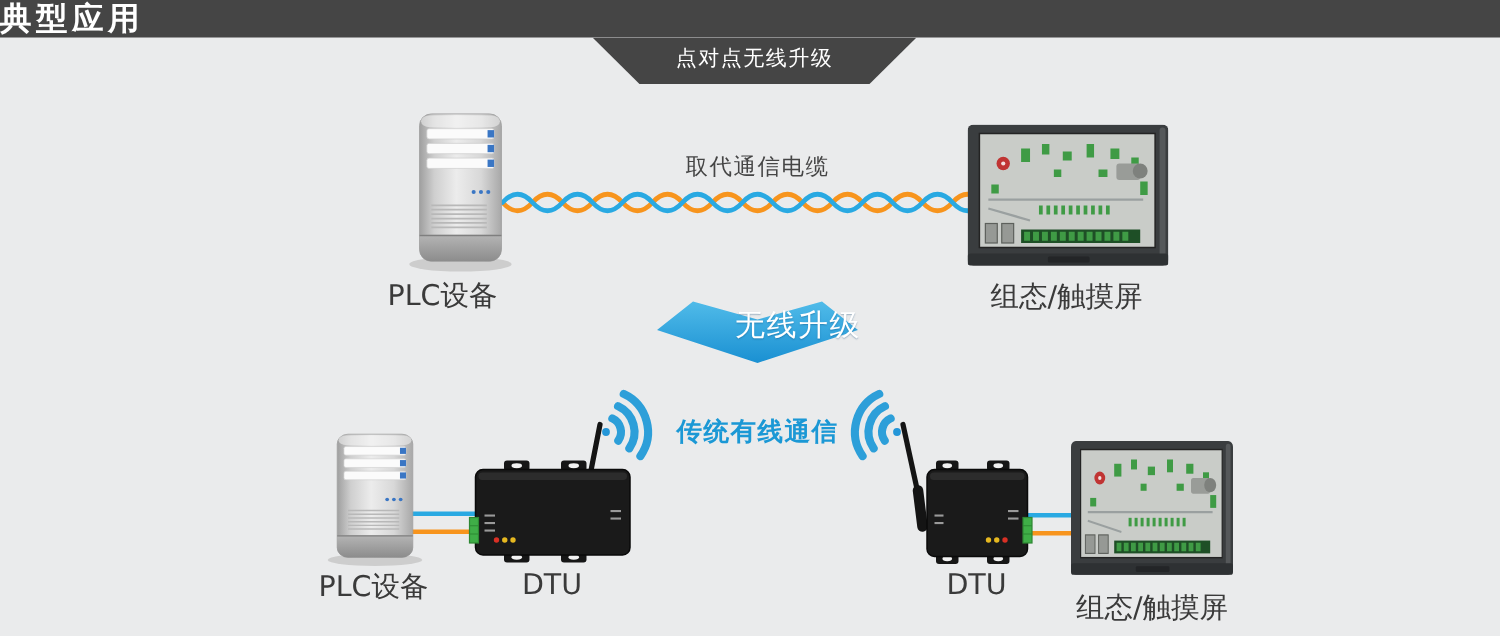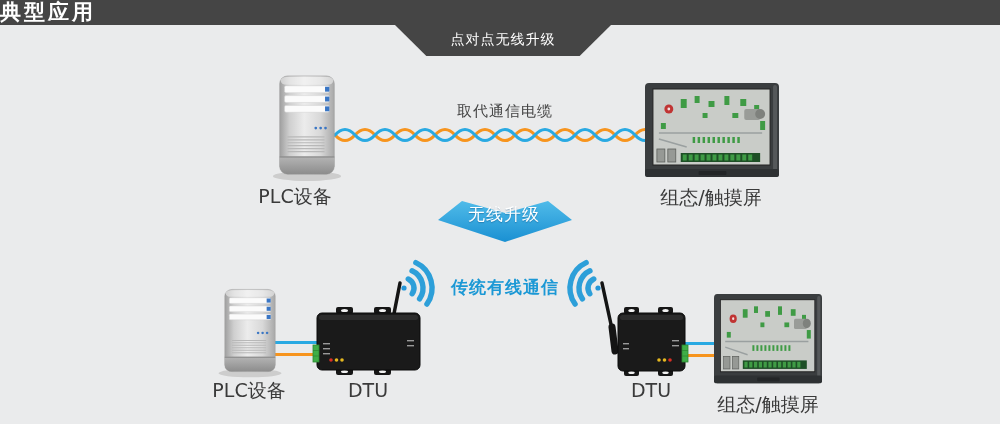--- a/index.html
+++ b/index.html
@@ -36,22 +36,22 @@
   }
   
   .dev-label{
     text-align:center;color:#3a3a3a;font-size:19px;
   }
   .cable-label{
     left:405px;top:102px;width:200px;text-align:center;
     color:#454545;font-size:15px;letter-spacing:1px;
   }
   .arrow-label{
-    left:434px;top:203px;width:140px;text-align:center;
-    color:#ffffff;font-size:17px;letter-spacing:1px;
+    left:434px;top:203px;width:140px;text-align:right;
+    color:#ffffff;font-size:20px;letter-spacing:1px;
     text-shadow:0 1px 1px rgba(0,60,110,.35);
   }
   .wireless-label{
     left:415px;top:276px;width:180px;text-align:center;
     color:#1b98d5;font-size:17px;font-weight:bold;letter-spacing:1px;
   }
   .hline{height:3px;}
   .hline.blue{background:#29a9e2;}
   .hline.orange{background:#f7941d;}
 </style>

